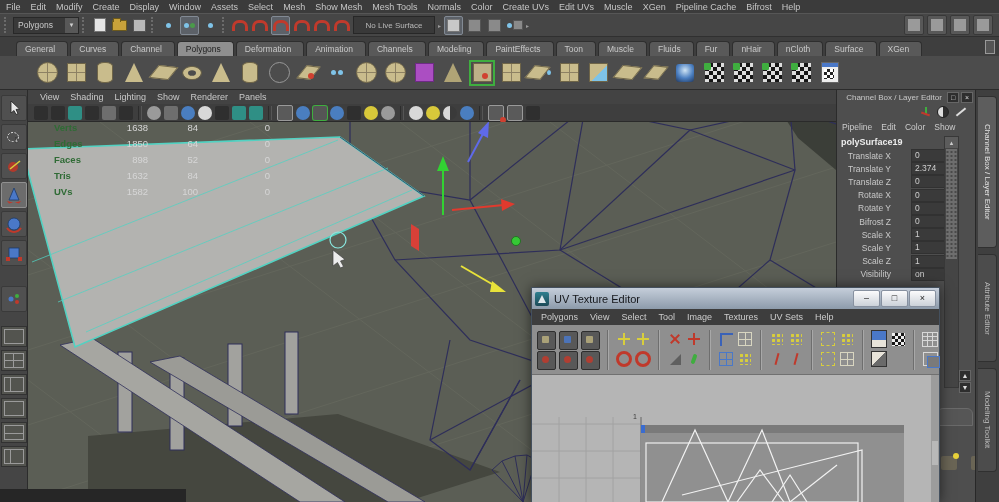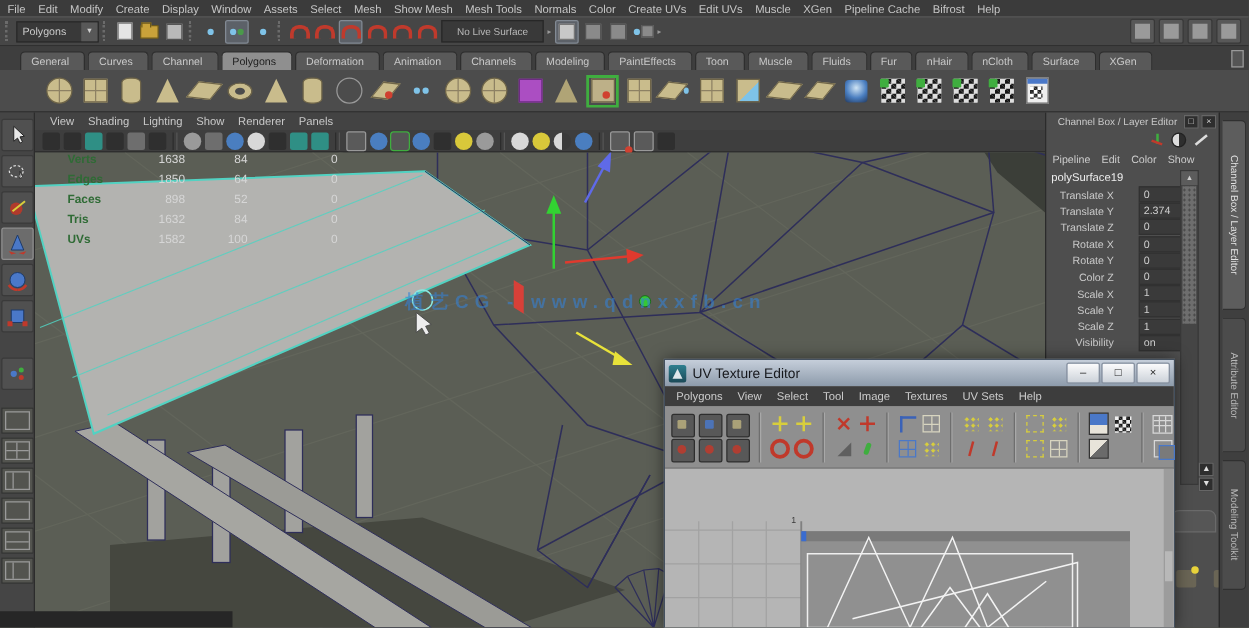--- a/index.html
+++ b/index.html
@@ -112,21 +112,21 @@
   .cb-header{height:13px;display:flex;align-items:center;font-size:8px;color:#c9c9c9;padding:1px 2px 0 6px;}
   .cb-header .t{flex:1;text-align:center;white-space:nowrap;overflow:hidden;}
   .minibtn{width:10px;height:9px;background:#2e2e2e;border:1px solid #666;margin-left:2px;display:flex;align-items:center;justify-content:center;font-size:7px;color:#ddd;line-height:7px;}
   .cb-icons{height:16px;display:flex;justify-content:flex-end;align-items:center;gap:6px;padding-right:8px;}
   .axico{width:11px;height:11px;position:relative;}
   .axico:before{content:"";position:absolute;left:5px;top:0;width:2px;height:8px;background:#3fae3f;}
   .axico:after{content:"";position:absolute;left:1px;top:6px;width:9px;height:2px;background:#c03a2c;transform:rotate(20deg);}
   .halfico{width:10px;height:10px;border-radius:50%;background:linear-gradient(90deg,#ddd 50%,#2e2e2e 50%);border:1px solid #222;}
   .pencilico{width:12px;height:2px;background:#ddd;transform:rotate(-40deg);}
   .cb-menu{height:14px;display:flex;gap:9px;align-items:center;padding-left:5px;font-size:8.5px;color:#cccccc;}
-  .cb-obj{font-size:9px;font-weight:normal;color:#ededed;padding:3px 0 2px 4px;}
+  .cb-obj{font-size:9px;font-weight:bold;color:#ededed;padding:3px 0 2px 4px;}
   .crow{display:flex;height:13.2px;align-items:center;font-size:8.5px;color:#c9c9c9;}
   .cname{width:54px;text-align:right;padding-right:20px;white-space:nowrap;flex:none;}
   .cval{width:36px;height:11px;line-height:11px;background:#3a3a3a;border:1px solid #313131;padding-left:3px;flex:none;color:#cfcfcf;}
   .cb-scroll{position:absolute;left:107px;top:46px;width:13px;height:250px;background:#454545;border:1px solid #383838;}
   .cb-scroll .up,.cb-scroll .dn{height:11px;background:#5c5c5c;font-size:6px;color:#ccc;display:flex;align-items:center;justify-content:center;}
   .cb-scroll .thumb{height:110px;background:#6e6e6e;margin:1px;
       background-image:radial-gradient(#4a4a4a 1px,transparent 1px);background-size:4px 4px;background-position:center 45px;background-repeat:repeat;}
   .cb-scroll2{position:absolute;left:120px;top:280px;width:13px;display:flex;flex-direction:column;gap:1px;}
   .sparkles{position:absolute;left:104px;top:366px;display:flex;gap:14px;}
   .spark{width:16px;height:14px;background:#6a6555;border-radius:2px;position:relative;}
@@ -592,21 +592,20 @@
     <span class="num">0</span>
     <span class="lab">Tris</span>
     <span class="num">1632</span>
     <span class="num">84</span>
     <span class="num">0</span>
     <span class="lab">UVs</span>
     <span class="num">1582</span>
     <span class="num">100</span>
     <span class="num">0</span>
   </div>
-  <div class="wm">植艺CG - www.qdnxxfb.cn</div>
 </div>
 
 <div class="channelbox">
   <div class="cb-header">
     <span class="t">Channel Box / Layer Editor</span>
     <span class="minibtn">□</span>
     <span class="minibtn">×</span>
   </div>
   <div class="cb-icons">
     <div class="axico"></div>
@@ -635,21 +634,21 @@
       </div>
     <div class="crow">
         <span class="cname">Rotate X</span>
         <span class="cval">0</span>
       </div>
     <div class="crow">
         <span class="cname">Rotate Y</span>
         <span class="cval">0</span>
       </div>
     <div class="crow">
-        <span class="cname">Color Z</span>
+        <span class="cname">Bifrost Z</span>
         <span class="cval">0</span>
       </div>
     <div class="crow">
         <span class="cname">Scale X</span>
         <span class="cval">1</span>
       </div>
     <div class="crow">
         <span class="cname">Scale Y</span>
         <span class="cval">1</span>
       </div>

